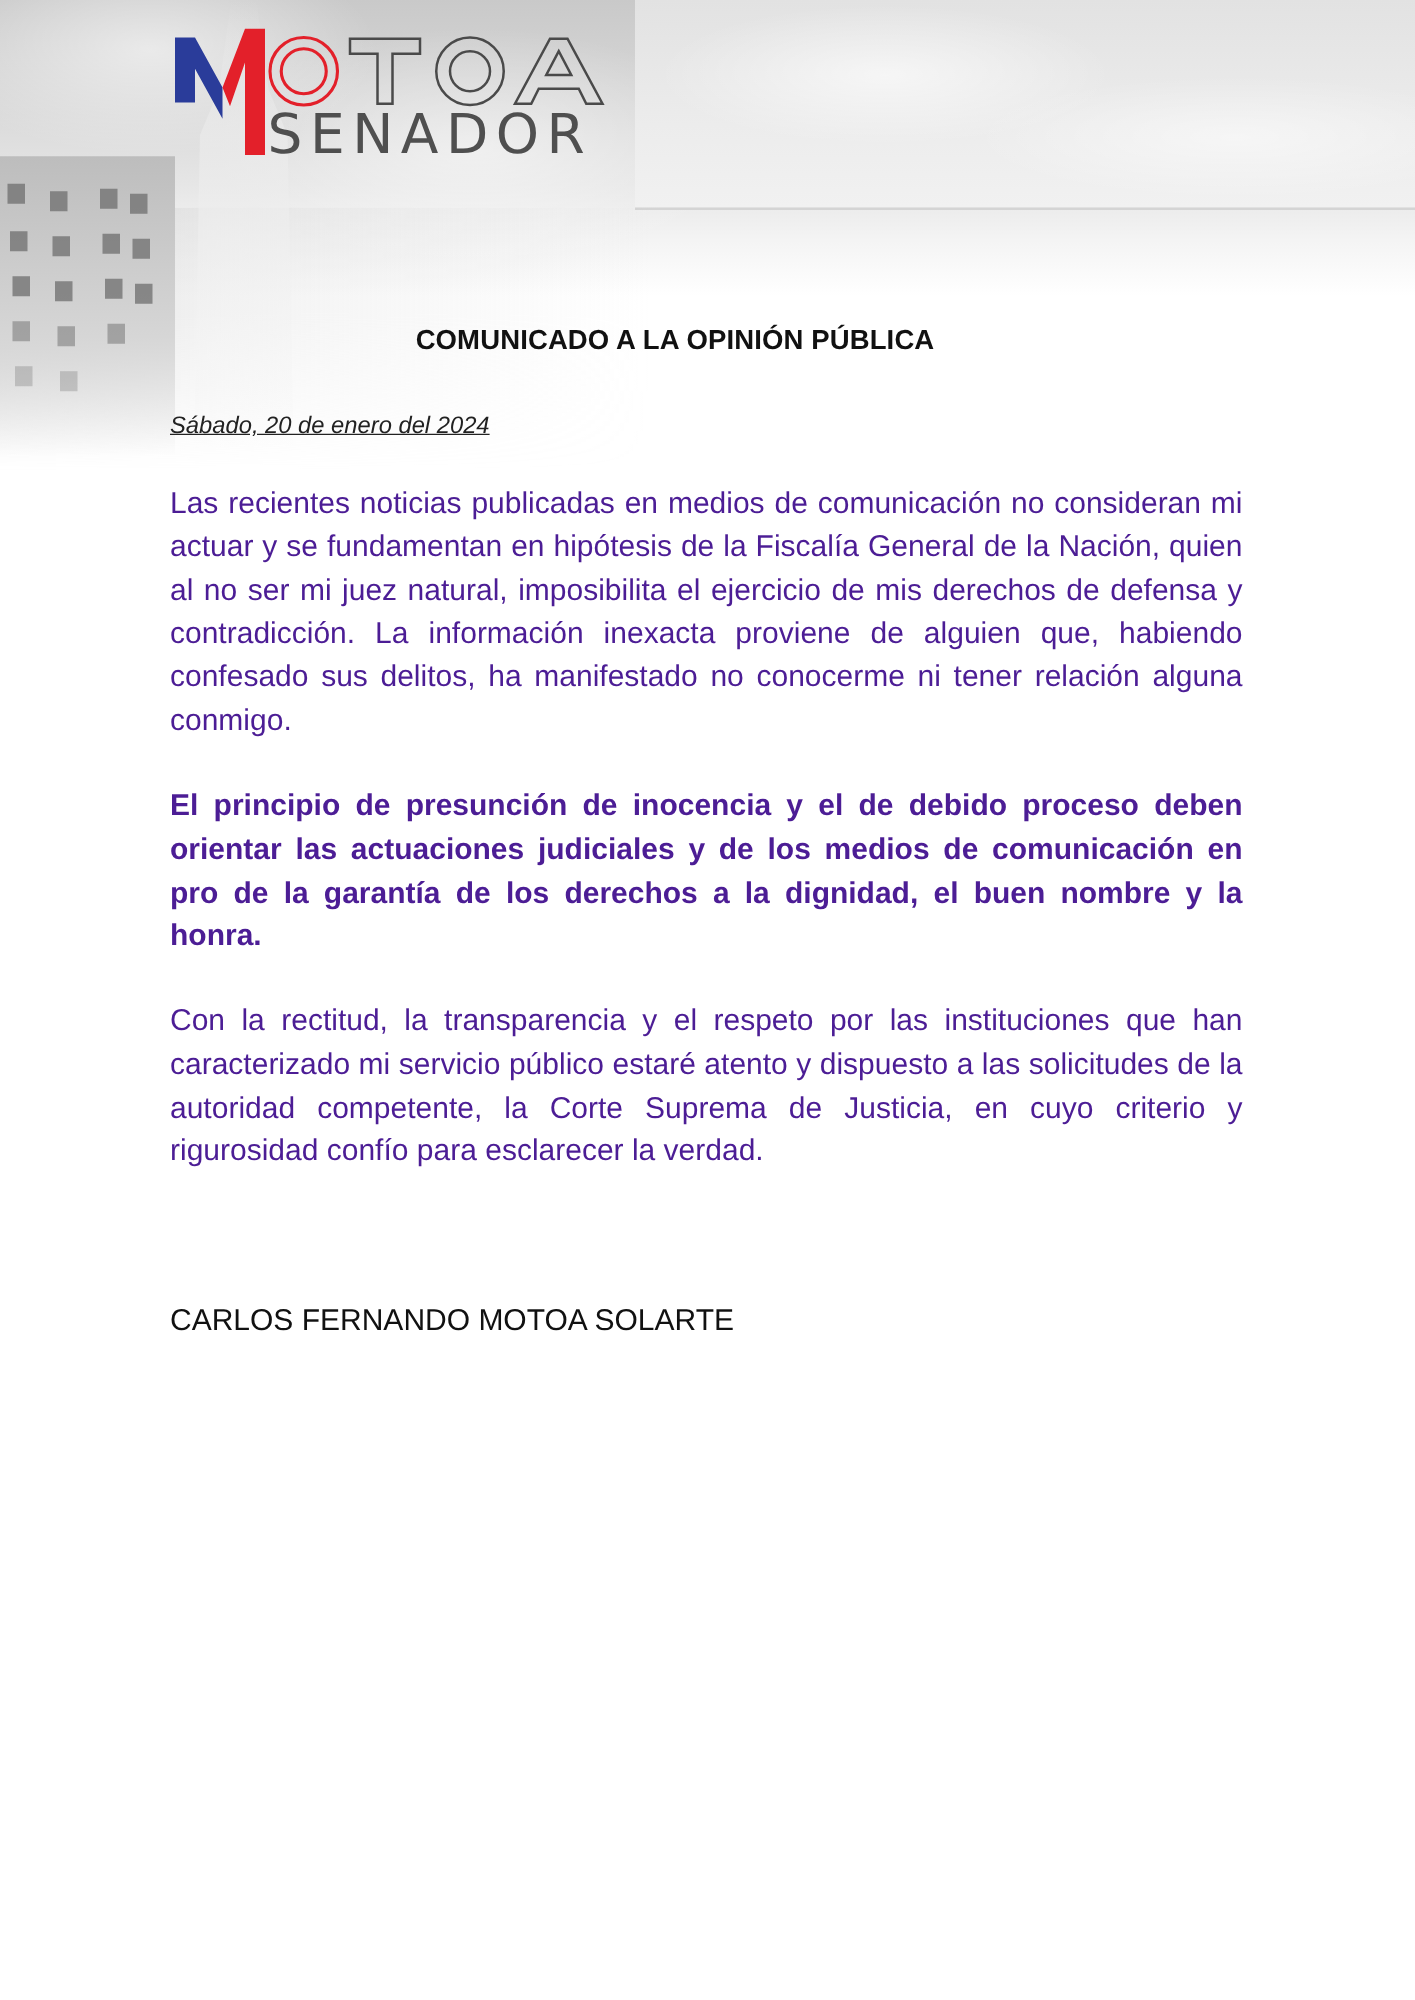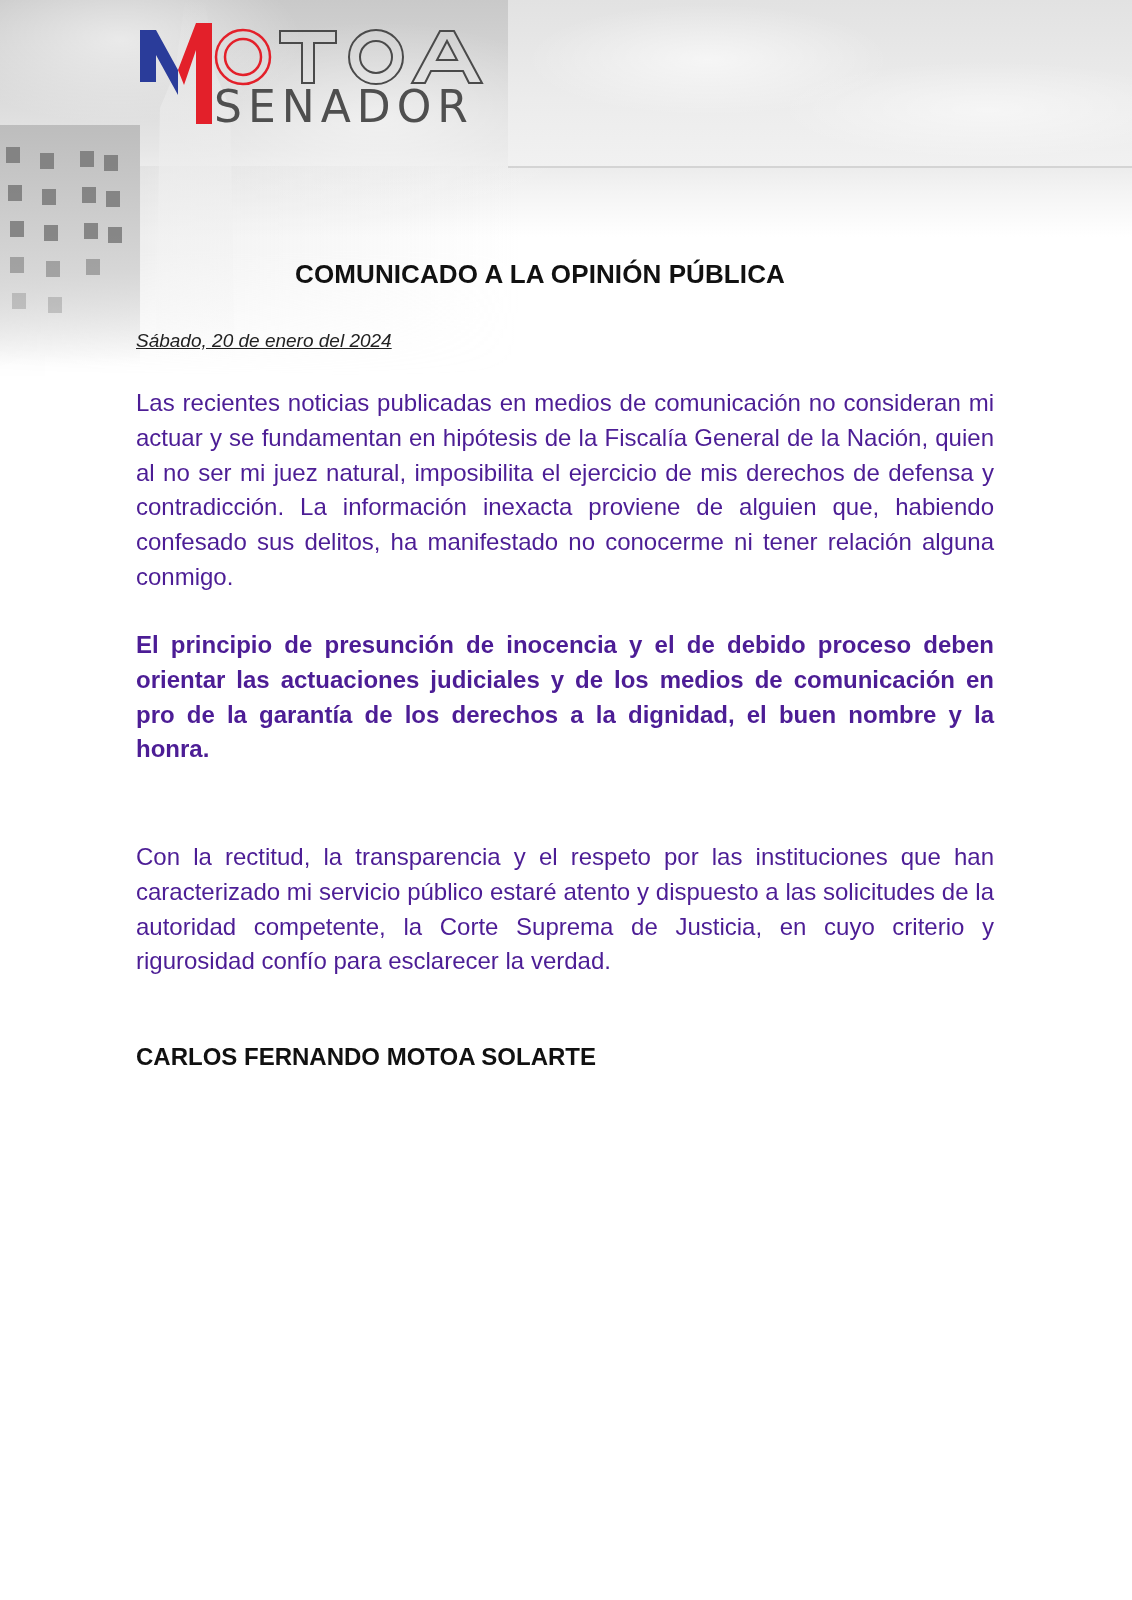--- a/index.html
+++ b/index.html
@@ -47,36 +47,36 @@
 
   
   .logo {
     position: absolute; left: 140px; top: 15px; width: 360px; height: 115px;
   }
   .logo svg { display: block; }
 
   
   .title {
     position: absolute; left: 0; top: 259px; width: 1080px; text-align: center;
-    font-size: 26px; font-weight: bold; letter-spacing: 0.1px; color: #111;
+    font-size: 22px; font-weight: bold; letter-spacing: 0.1px; color: #111;
   }
   .date {
     position: absolute; left: 136px; top: 330px;
     font-size: 19px; font-style: italic; color: #222; text-decoration: underline;
   }
   .body-text {
     position: absolute; left: 136px; width: 858px;
     font-size: 24px; line-height: 34.8px; text-align: justify; color: #4c1d95;
   }
   .p1 { top: 386px; }
   .p2 { top: 628px; font-weight: bold; }
-  .p3 { top: 800px; margin-top: 40px; }
+  .p3 { top: 800px; }
   .signature {
     position: absolute; left: 136px; top: 1043px;
-    font-size: 24px; font-weight: bold; color: #111;
+    font-size: 24px; font-weight: normal; color: #111;
   }
 </style>
 </head>
 <body>
 
 <div class="header-bg"></div>
 <div class="header-right"></div>
 <div class="header-left-fade"></div>
 <div class="building">
   <div class="win" style="left:6px;top:22px"></div>

